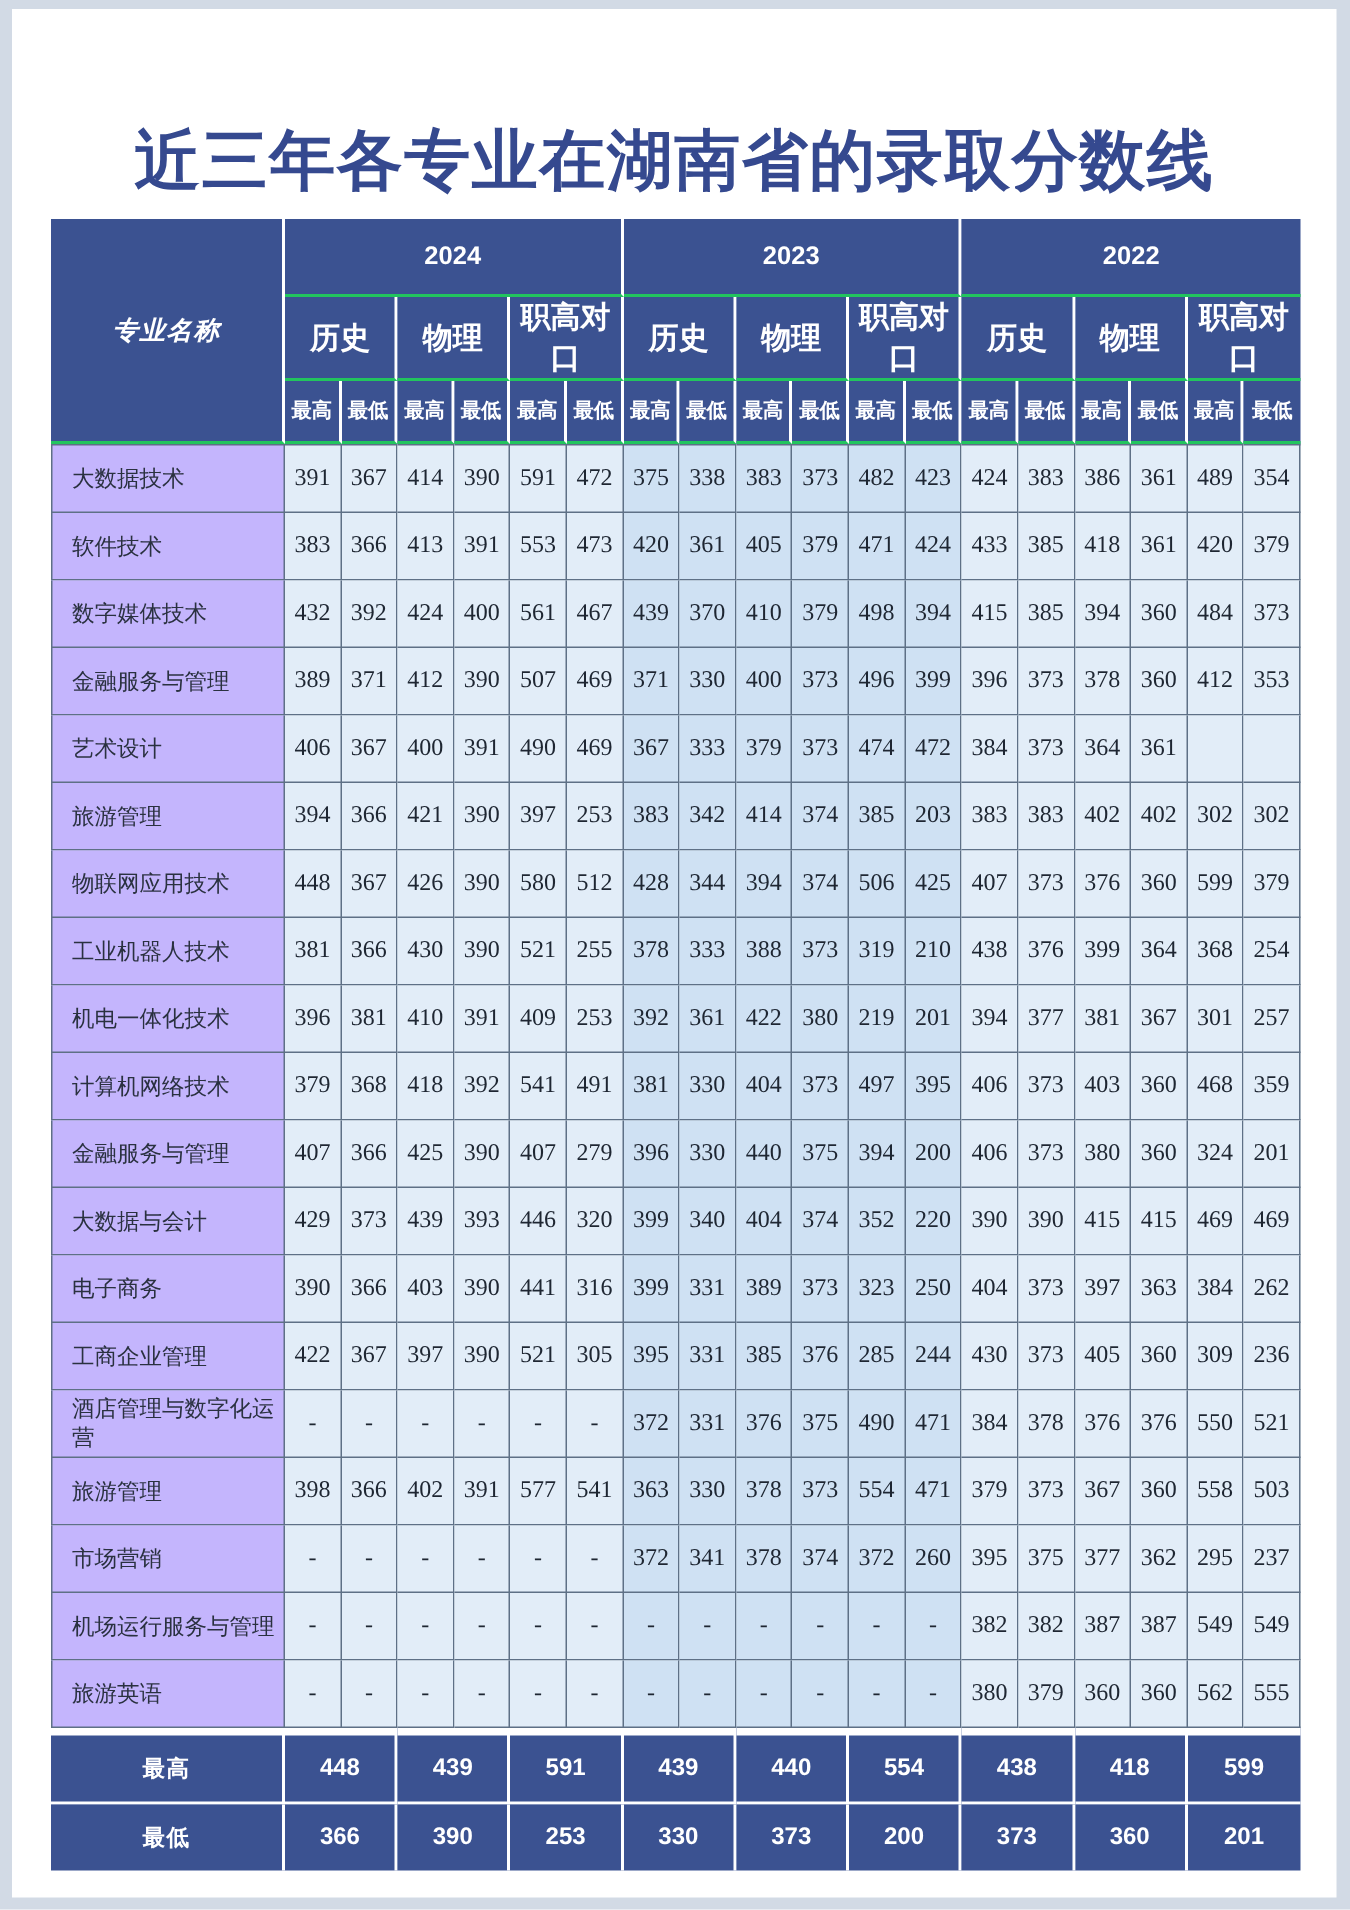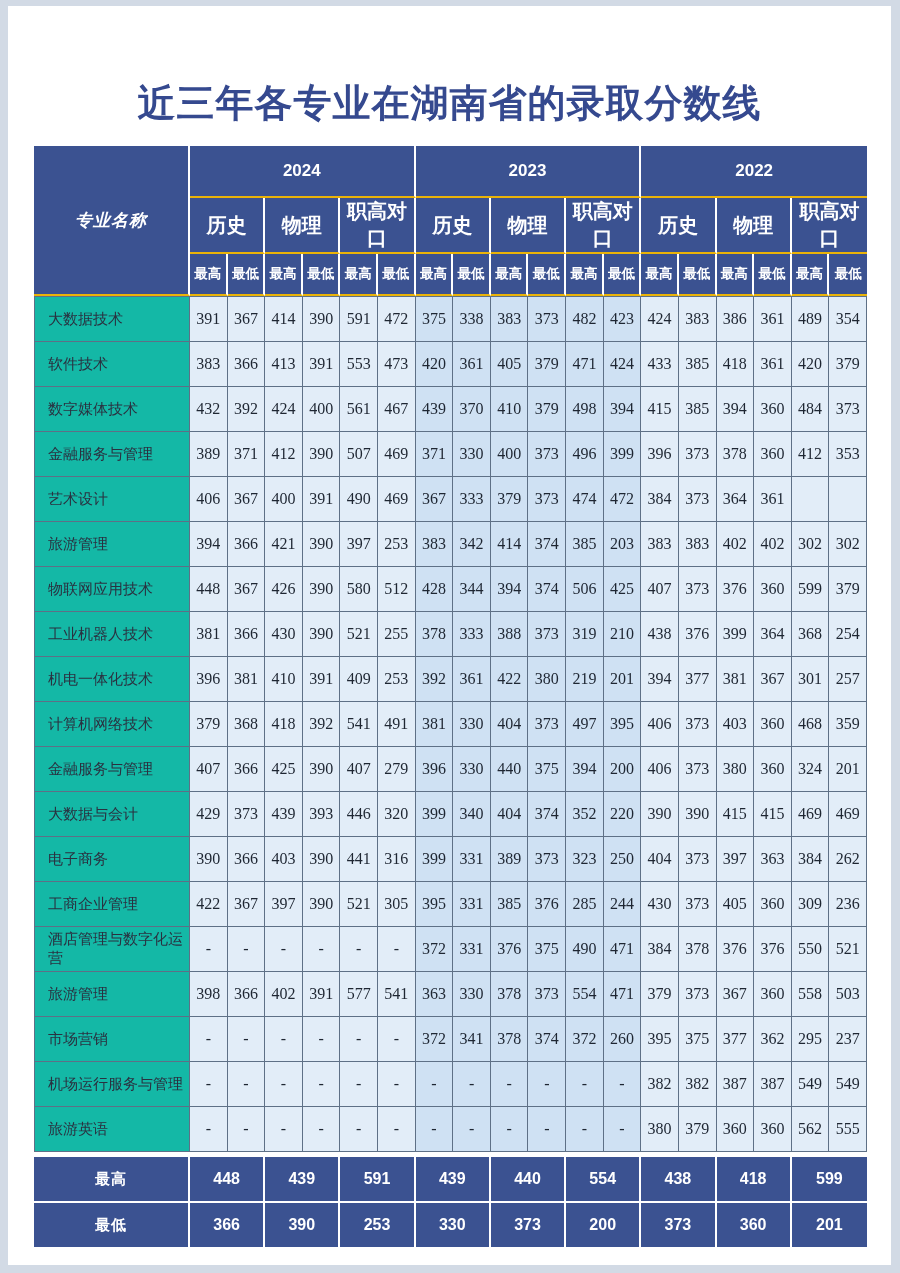--- a/index.html
+++ b/index.html
@@ -7,49 +7,49 @@
     width:900px;height:1273px;position:relative;
     background:#d2dae5;
     font-family:"Liberation Sans", sans-serif;
   }
   .card{
     position:absolute;left:8px;top:6px;right:9px;bottom:8px;
     background:#ffffff;
   }
   .title{
     position:absolute;top:72px;left:0;width:100%;
-    text-align:center;font-size:38px;font-weight:bold;
+    text-align:center;font-size:44px;font-weight:bold;
     color:#35498f;letter-spacing:1px;
   }
   .tablewrap{position:absolute;left:26px;top:140px;width:833px;}
   table{width:833px;table-layout:fixed;border-collapse:separate;border-spacing:0;}
   col.cname{width:156px;}
 
   
   thead th{
     background:#3b5291;color:#ffffff;font-weight:bold;
-    border-right:2px solid #ffffff;border-bottom:2px solid #eab308;
+    border-right:2px solid #ffffff;border-bottom:2px solid #22c55e;
     text-align:center;vertical-align:middle;padding:0;
   }
   thead tr th:last-child{border-right:none;}
   tr.year-row th{font-size:17px;height:50px;}
   tr.subject-row th{font-size:20px;height:46px;}
   tr.minmax-row th{font-size:13.5px;height:40px;}
   th.corner{font-size:17px;letter-spacing:1px;font-style:italic;}
 
   
   tbody td{
     background:#e2edf8;
     border-right:1px solid #5e7086;border-bottom:1px solid #5e7086;
     font-family:"Liberation Serif", serif;font-size:16px;color:#1e2632;
     text-align:center;vertical-align:middle;height:44px;padding:0;
   }
   tbody tr:first-child td{border-top:1px solid #5e7086;}
   tbody td.name{
-    background:#14b8a6;
+    background:#c4b5fd;
     font-family:Liberation Sans, sans-serif;font-size:15px;color:#2a3140;
     text-align:left;padding-left:13px;border-left:1px solid #5e7086;
   }
   tbody td.y2023{background:#cfe1f3;}
 
   
   tfoot td{
     background:#3b5291;color:#ffffff;font-weight:bold;
     text-align:center;vertical-align:middle;
     font-size:16px;height:44px;padding:0;

